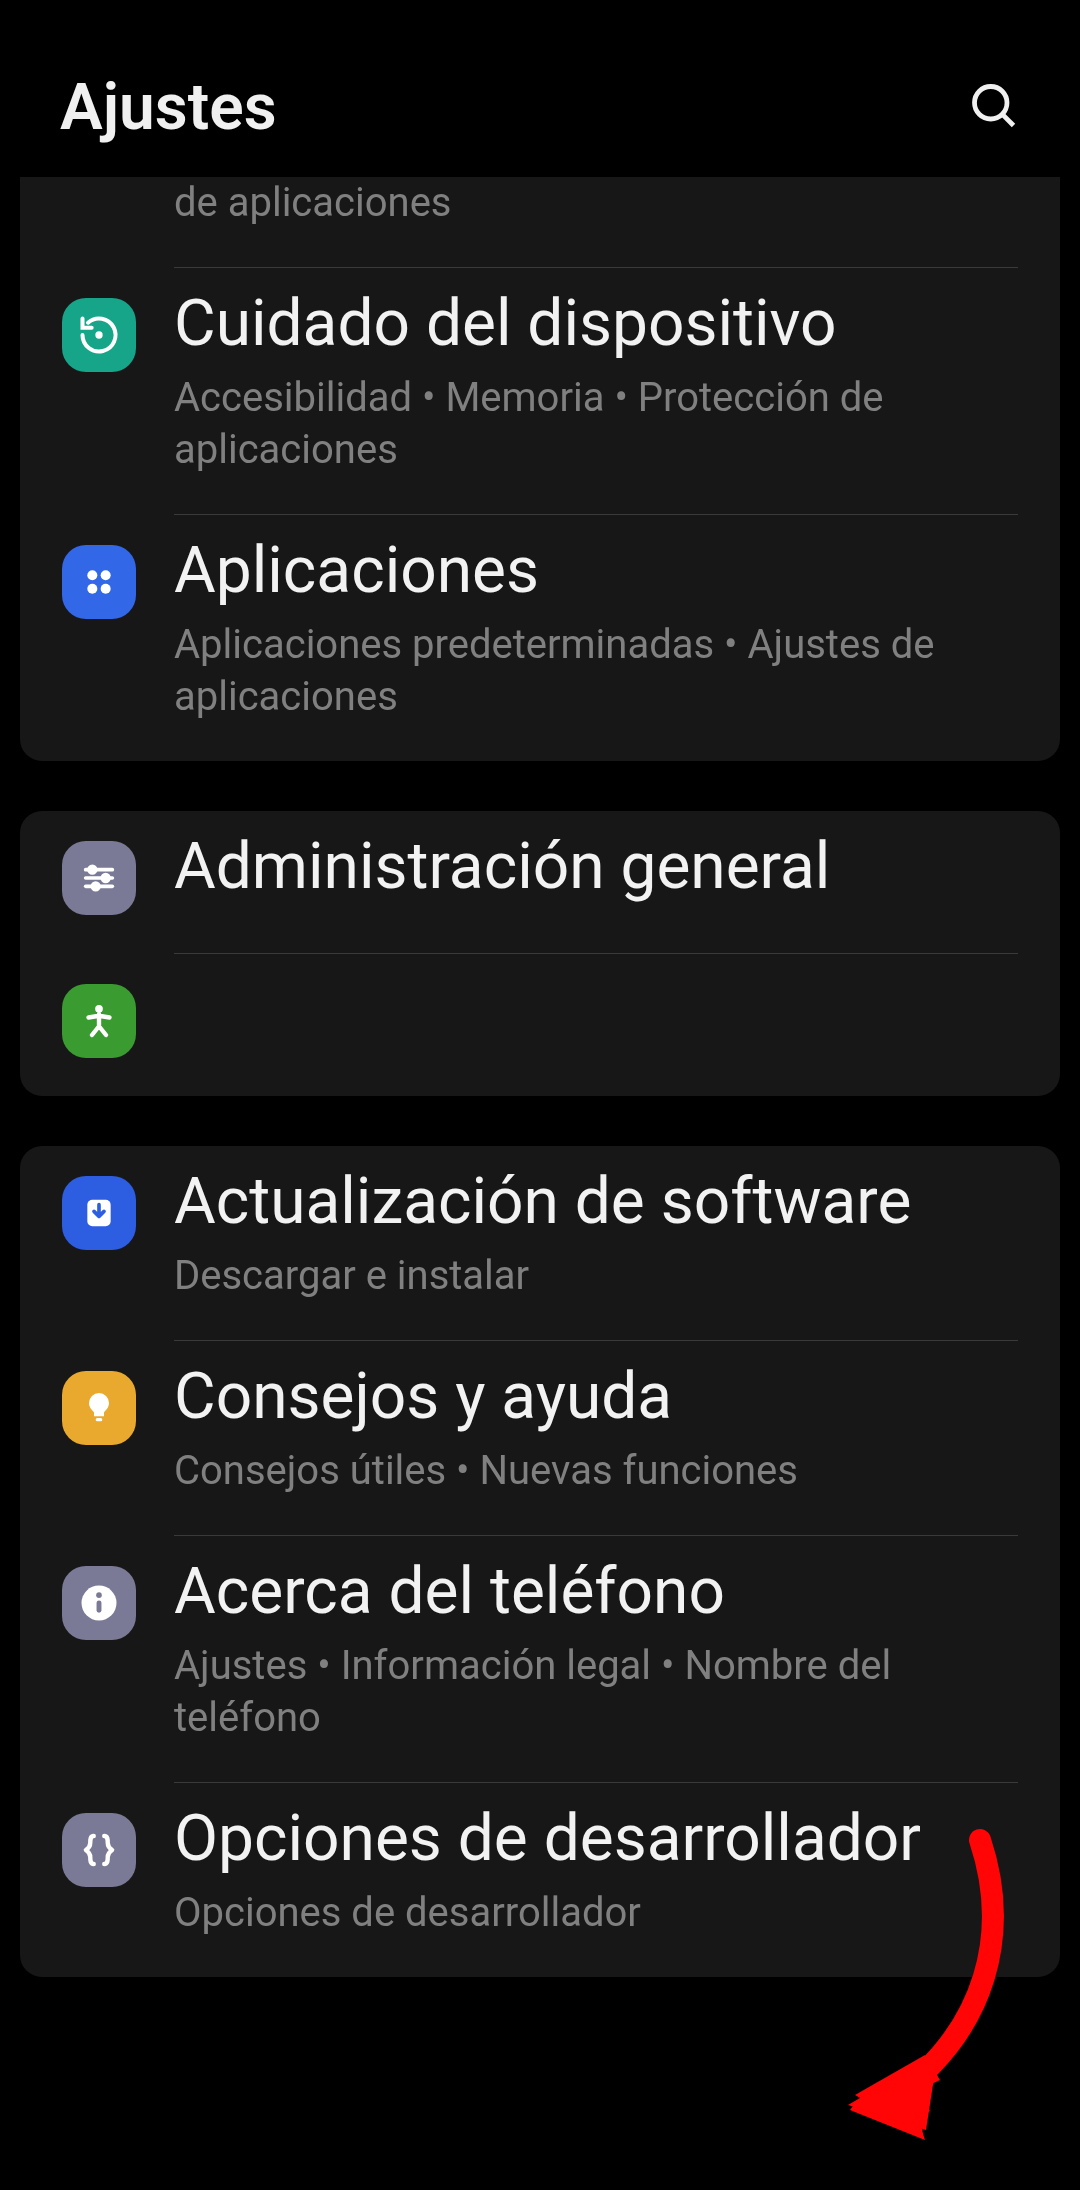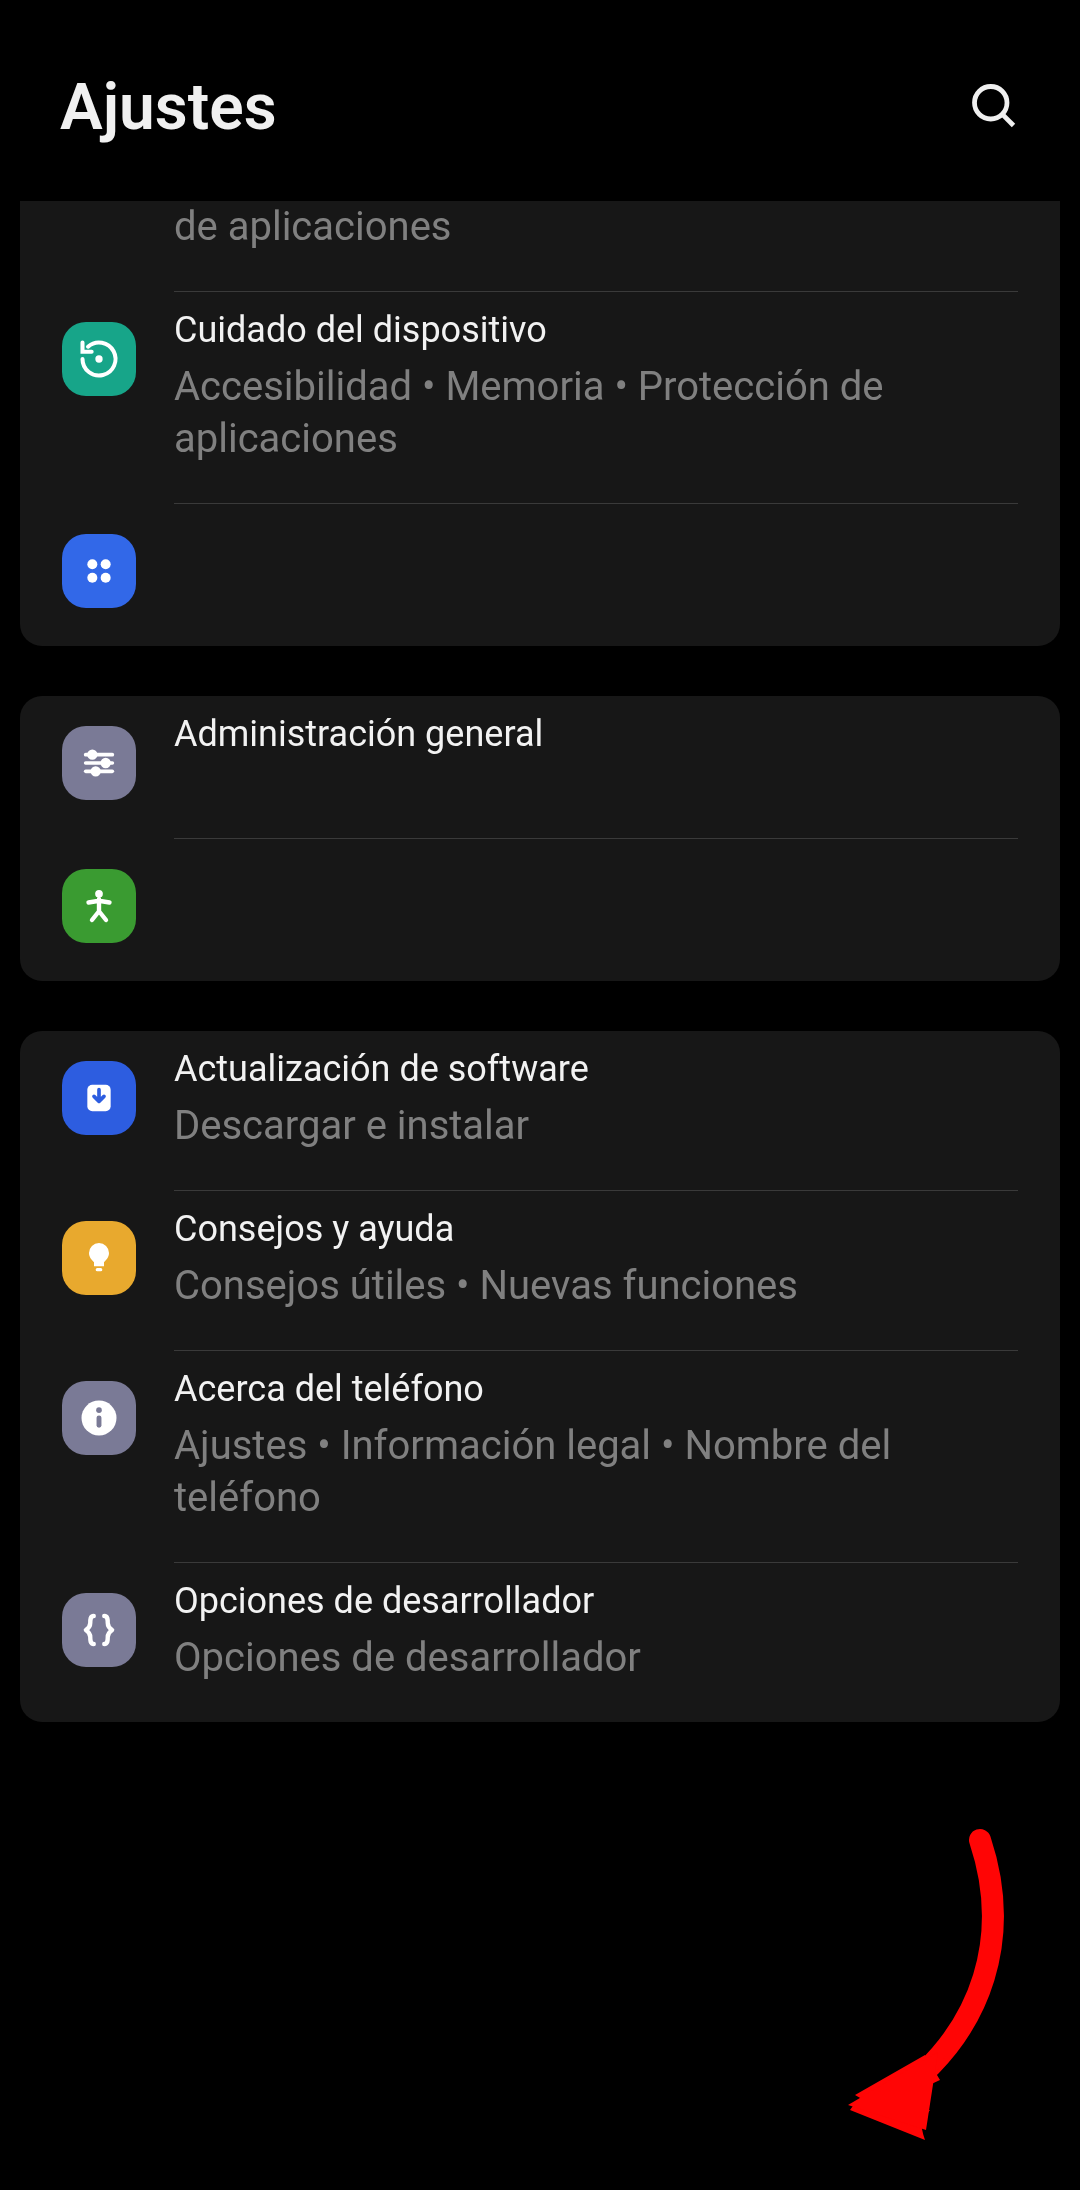--- a/index.html
+++ b/index.html
@@ -14,21 +14,21 @@
       background: #000000;
       font-family: -apple-system, BlinkMacSystemFont, 'Segoe UI', Roboto, sans-serif;
       color: #ffffff;
       position: relative;
       overflow: hidden;
     }
     .header {
       display: flex;
       align-items: center;
       justify-content: space-between;
-      padding: 70px 60px 56px 60px;
+      padding: 70px 60px 32px 60px;
       gap: 44px;
     }
     .header-title {
       font-size: 64px;
       font-weight: 600;
       color: #f0f0f0;
     }
     .search-icon {
       width: 52px;
       height: 52px;
@@ -65,21 +65,21 @@
     }
     .list-item.truncated-top .icon-wrap {
       visibility: hidden;
       margin-top: 0;
       height: 0;
     }
     .item-text {
       flex: 1;
     }
     .item-title {
-      font-size: 36px;
+      font-size: 64px;
       color: #f2f2f2;
       font-weight: 400;
       line-height: 1.25;
       margin-bottom: 8px;
     }
     .item-subtitle {
       font-size: 40px;
       color: #808080;
       font-weight: 400;
       line-height: 1.3;
@@ -145,20 +145,24 @@
 
   <div class="list-item">
     <div class="icon-wrap bg-blue">
       <svg viewBox="0 0 24 24" width="40" height="40" fill="#ffffff">
         <circle cx="8" cy="8" r="3"></circle>
         <circle cx="16" cy="8" r="3"></circle>
         <circle cx="8" cy="16" r="3"></circle>
         <circle cx="16" cy="16" r="3"></circle>
       </svg>
     </div>
+    <div class="item-text">
+      <div class="item-title">Aplicaciones</div>
+      <div class="item-subtitle">Aplicaciones predeterminadas  •  Ajustes de aplicaciones</div>
+    </div>
   </div>
 </div>
 
 <div class="group">
   <div class="list-item">
     <div class="icon-wrap bg-slate">
       <svg viewBox="0 0 24 24" width="40" height="40" fill="none" stroke="#ffffff" stroke-width="2.2" stroke-linecap="round">
         <line x1="4" y1="7" x2="20" y2="7"></line>
         <line x1="4" y1="12" x2="20" y2="12"></line>
         <line x1="4" y1="17" x2="20" y2="17"></line>

